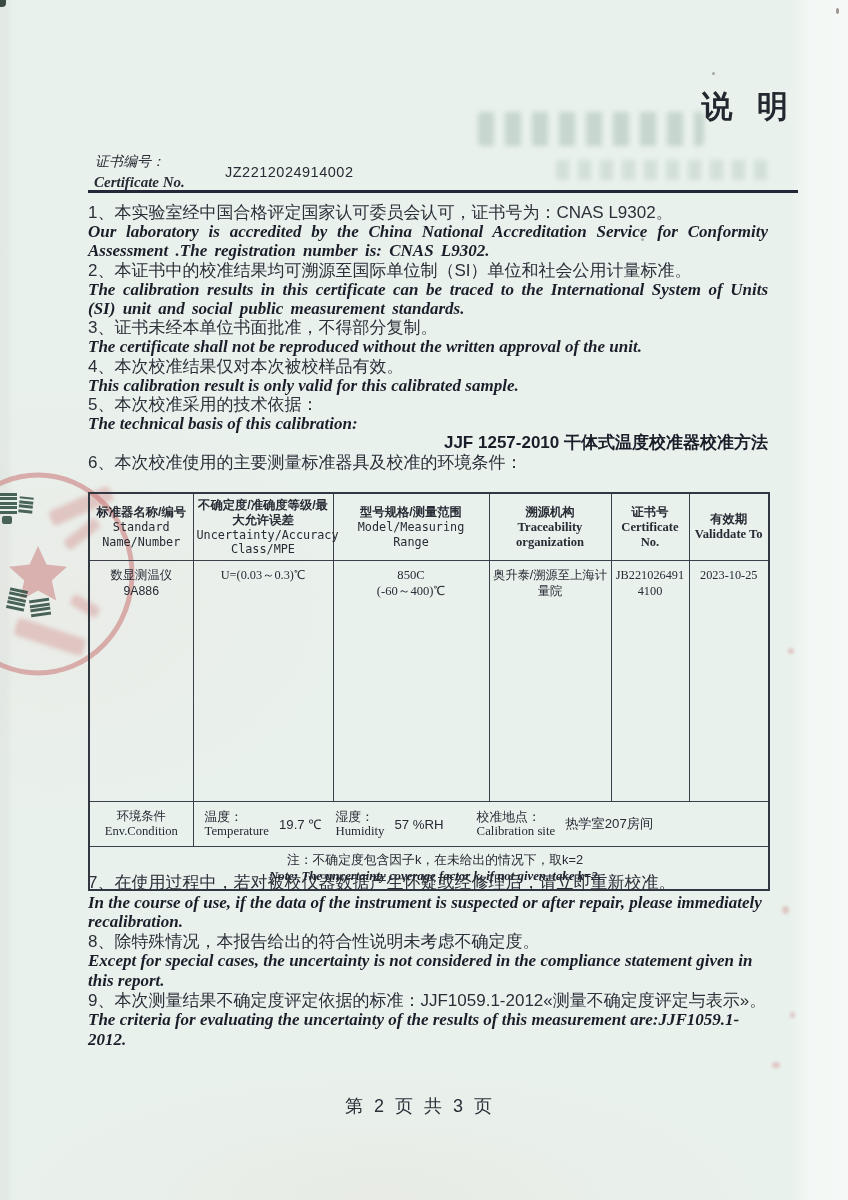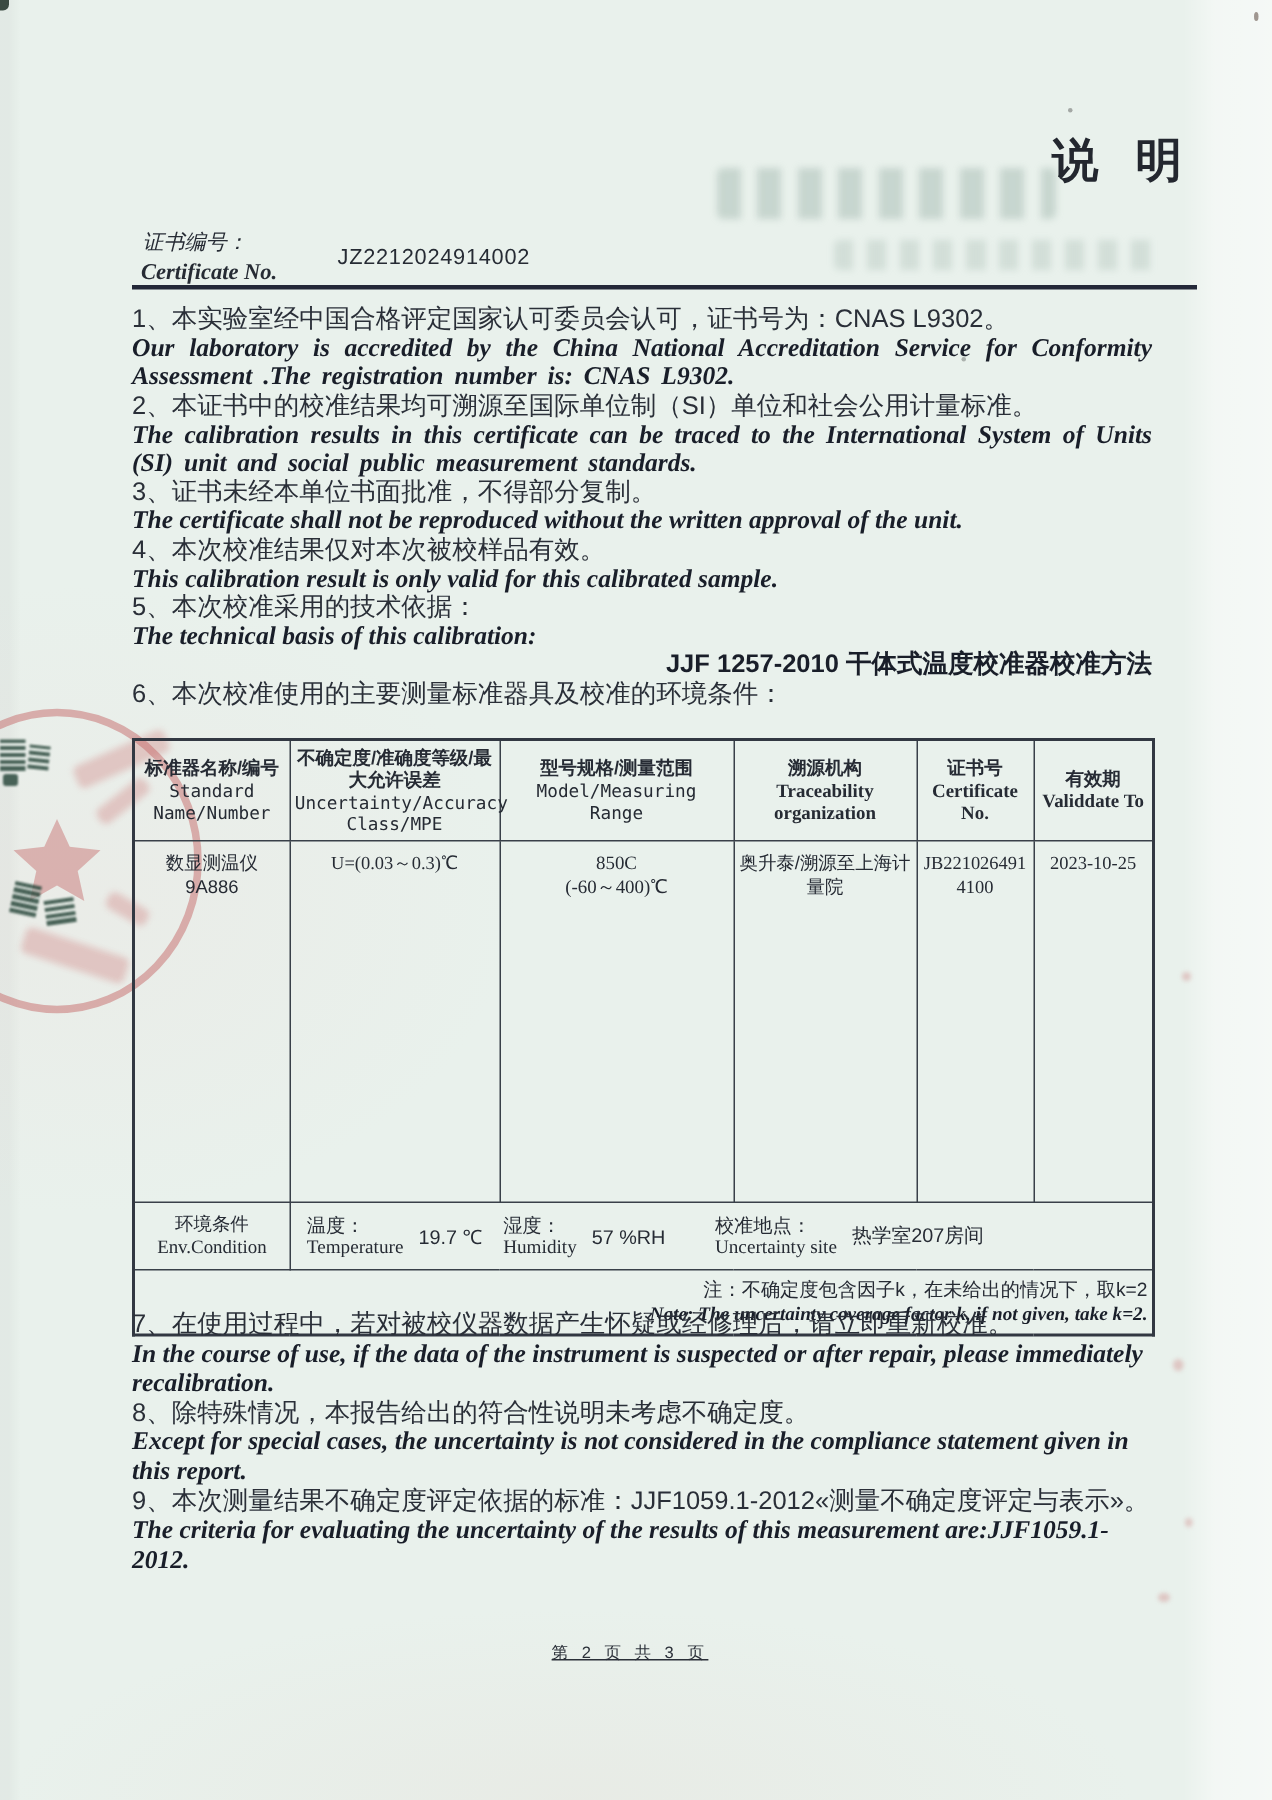--- a/index.html
+++ b/index.html
@@ -36,34 +36,34 @@
     table-layout:fixed;}
   table.std td{border:1.6px solid #394049;padding:2px 3px;font-size:12.3px;color:#262b34;
     text-align:center;vertical-align:middle;}
   table.std{border:2px solid #323842;}
   td .hzh{font-weight:700;line-height:15px;}
   td .hen-mono{font-family:"DejaVu Sans Mono", monospace;font-size:11.8px;line-height:14.5px;}
   td .hen-serif{font-family:"Liberation Serif", serif;font-weight:700;font-size:12.6px;line-height:15px;}
   tr.hdr td{height:62px;}
   tr.body td{height:232px;vertical-align:top;padding-top:6px;line-height:16px;}
   tr.env td{height:40px;}
-  tr.note td{height:38px;text-align:right;vertical-align:middle;}
+  tr.note td{height:38px;text-align:center;vertical-align:middle;}
   .u-val{font-family:"Liberation Serif", serif;}
   .break-all{word-break:break-all;font-family:"Liberation Serif", serif;font-size:12.6px;}
   .serifv{font-family:"Liberation Serif", serif;font-size:12.6px;}
   .envflex{display:flex;align-items:center;text-align:left;padding-left:8px;}
   .envlbl{line-height:14.5px;font-size:12.8px;}
   .envlbl .en{font-family:"Liberation Serif", serif;font-size:12.8px;}
   .envval{font-size:13.2px;margin:0 14px 0 10px;white-space:nowrap;}
   .note-zh{font-size:12.8px;line-height:17px;padding-left:12px;}
   .note-en{font-family:"Liberation Serif", serif;font-weight:700;font-style:italic;font-size:12.8px;
     line-height:17px;padding-left:12px;color:#191e29;}
   
-  .footer{position:absolute;top:1094px;left:0;width:840px;text-align:center;font-size:11px;
-    letter-spacing:3px;color:#2a2f38;text-decoration:underline;}
+  .footer{position:absolute;top:1094px;left:0;width:840px;text-align:center;font-size:18px;
+    letter-spacing:3px;color:#2a2f38;}
   
   .stamp-svg{position:absolute;left:-64px;top:468px;}
   .stamp-smudge{position:absolute;background:rgba(201,106,106,0.30);filter:blur(2px);border-radius:4px;}
   .sm1{left:48px;top:498px;width:66px;height:16px;transform:rotate(-24deg);}
   .sm2{left:62px;top:528px;width:40px;height:12px;transform:rotate(-38deg);}
   .sm3{left:14px;top:628px;width:72px;height:18px;transform:rotate(18deg);}
   .sm4{left:70px;top:600px;width:30px;height:12px;transform:rotate(30deg);}
   .gmark{position:absolute;filter:blur(0.6px);opacity:0.85;}
   .gm-strip{background:repeating-linear-gradient(0deg,#2d4b3f 0 3px,rgba(233,241,236,0.65) 3px 4.6px);}
   .gm-solid{background:#2d4b3f;border-radius:2px;}
@@ -201,21 +201,21 @@
             <div class="en">Temperature</div>
           </div>
           <div class="envval">19.7 ℃</div>
           <div class="envlbl">
             <div>湿度：</div>
             <div class="en">Humidity</div>
           </div>
           <div class="envval">57 %RH</div>
           <div class="envlbl" style="margin-left:19px">
             <div>校准地点：</div>
-            <div class="en">Uncertainty site</div>
+            <div class="en">Calibration site</div>
           </div>
           <div class="envval">热学室207房间</div>
         </div>
       </td>
     </tr>
     <tr class="note">
       <td colspan="6">
         <div class="note-zh">注：不确定度包含因子k，在未给出的情况下，取k=2</div>
         <div class="note-en">Note: The uncertainty coverage factor k, if not given, take k=2.</div>
       </td>

